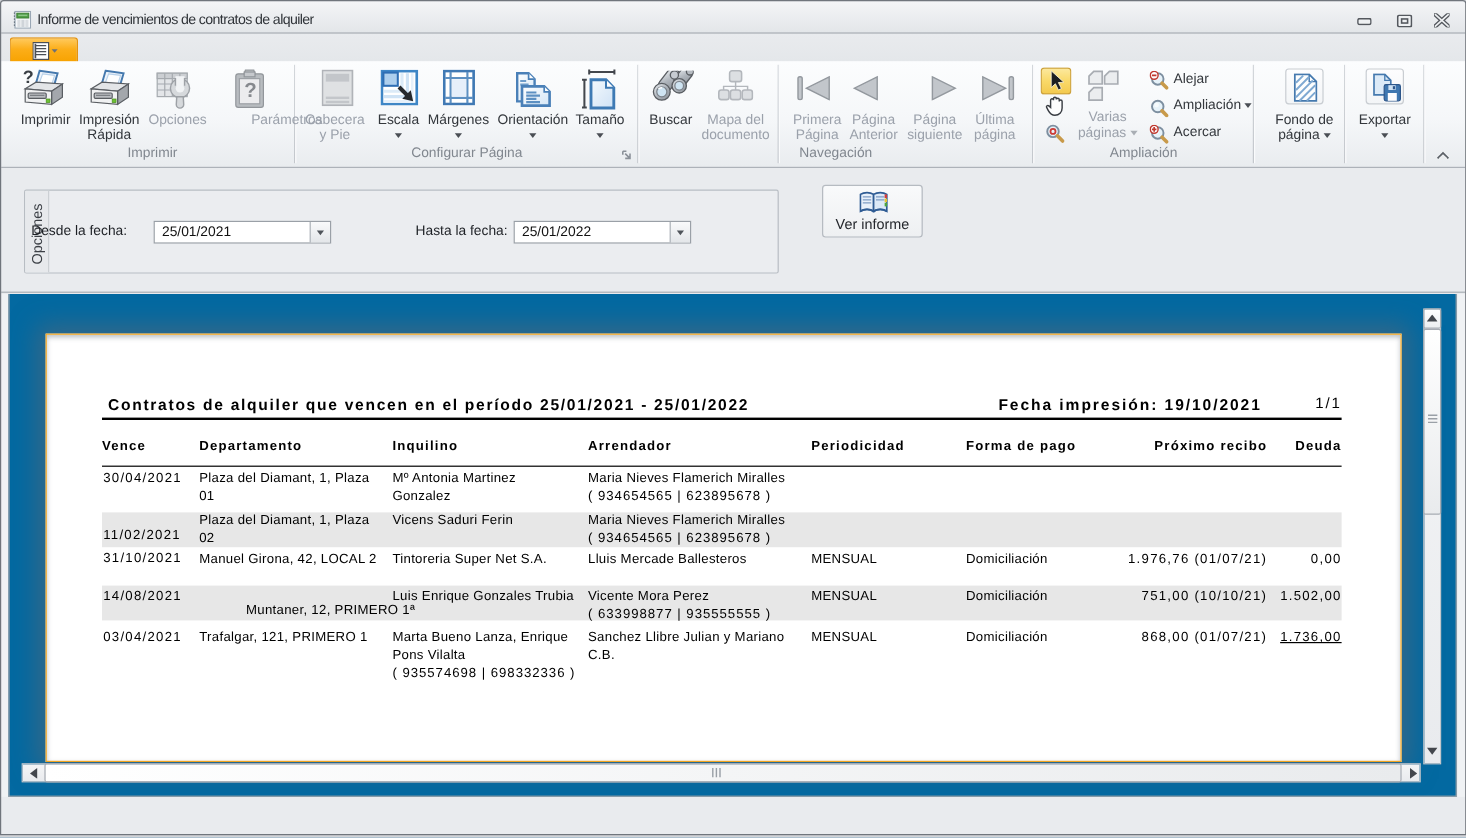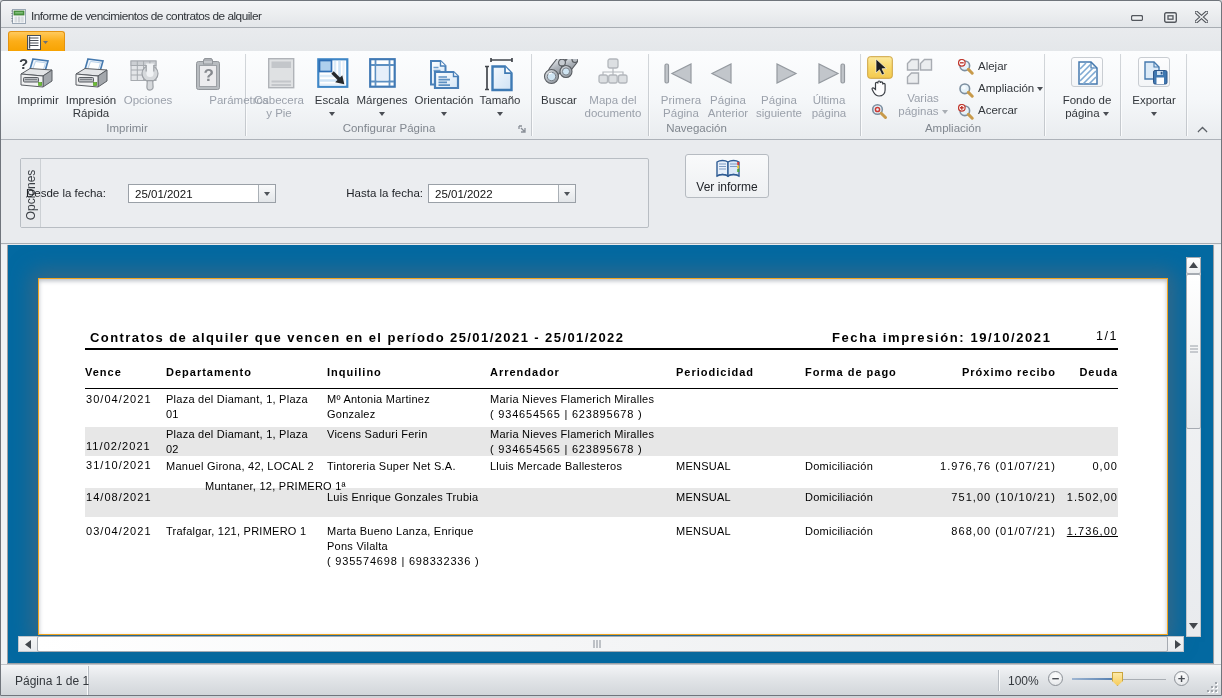--- a/index.html
+++ b/index.html
@@ -426,30 +426,32 @@
         <div class="rep n" style="left:47px;top:179px;">31/10/2021</div>
         <div class="rep" style="left:127px;top:180px;">Manuel Girona, 42, LOCAL 2</div>
         <div class="rep" style="left:288px;top:180px;">Tintoreria Super Net S.A.</div>
         <div class="rep" style="left:451px;top:180px;">Lluis Mercade Ballesteros</div>
         <div class="rep" style="left:637px;top:180px;">MENSUAL</div>
         <div class="rep" style="left:766px;top:180px;">Domiciliación</div>
         <div class="rep r n" style="left:897px;top:180px;width:120px;">1.976,76 (01/07/21)</div>
         <div class="rep r n" style="left:1009px;top:180px;width:70px;">0,00</div>
 
         <div class="rep n" style="left:47px;top:211px;">14/08/2021</div>
-        <div class="rep" style="left:127px;top:200px;padding-left:39px;">Muntaner, 12, PRIMERO 1ª</div>
+        <div class="rep" style="left:127px;top:223px;padding-left:39px;">Muntaner, 12, PRIMERO 1ª</div>
         <div class="rep" style="left:288px;top:211px;">Luis Enrique Gonzales Trubia</div>
+        <div class="rep" style="left:451px;top:211px;">Vicente Mora Perez<br><span class="rep p" style="position:static;">( 633998877 | 935555555 )</span></div>
         <div class="rep" style="left:637px;top:211px;">MENSUAL</div>
         <div class="rep" style="left:766px;top:211px;">Domiciliación</div>
         <div class="rep r n" style="left:897px;top:211px;width:120px;">751,00 (10/10/21)</div>
         <div class="rep r n" style="left:1009px;top:211px;width:70px;">1.502,00</div>
 
         <div class="rep n" style="left:47px;top:245px;">03/04/2021</div>
         <div class="rep" style="left:127px;top:245px;">Trafalgar, 121, PRIMERO 1</div>
         <div class="rep" style="left:288px;top:245px;">Marta Bueno Lanza, Enrique<br>Pons Vilalta<br><span class="rep p" style="position:static;">( 935574698 | 698332336 )</span></div>
+        <div class="rep" style="left:451px;top:245px;">Sanchez Llibre Julian y Mariano<br>C.B.</div>
         <div class="rep" style="left:637px;top:245px;">MENSUAL</div>
         <div class="rep" style="left:766px;top:245px;">Domiciliación</div>
         <div class="rep r n" style="left:897px;top:245px;width:120px;">868,00 (01/07/21)</div>
         <div class="rep r n" style="left:1009px;top:245px;width:70px;text-decoration:underline;">1.736,00</div>
       </div>
 
       <div class="sbtrack" style="left:1178px;top:12px;width:15px;height:380px;"></div>
       <div class="sthumbh" style="left:1178px;top:12px;width:15px;height:17px;background:linear-gradient(#ffffff,#eceef0);"></div>
       <svg class="abs" style="left:1181px;top:17px;" width="9" height="7">
           <polygon points="4.5,0 9,6 0,6" fill="#43474d"></polygon>
@@ -468,33 +470,14 @@
         </svg>
       <div class="sthumb" style="left:29px;top:391px;width:1131px;height:16px;"></div>
       <svg class="abs" style="left:585px;top:395px;" width="10" height="8">
           <path d="M1,0 v8 M4,0 v8 M7,0 v8" stroke="#9aa0a7" stroke-width="1.2"></path>
         </svg>
       <svg class="abs" style="left:1167px;top:395px;" width="7" height="9">
           <polygon points="6,4.5 0,0 0,9" fill="#43474d"></polygon>
         </svg>
     </div>
   </div>
-  <div id="statusbar">
-    <div class="abs" style="left:6px;top:1px;width:82px;height:29px;border-right:1px solid #b6bbc1;box-shadow:inset -1px 0 0 #fafbfc;"></div>
-    <div class="txt" style="left:14px;top:9px;">Página 1 de 1</div>
-    <div class="abs" style="left:997px;top:5px;width:1px;height:21px;background:#b6bbc1;box-shadow:1px 0 0 #fafbfc;"></div>
-    <div class="txt" style="left:1007px;top:9px;">100%</div>
-    <div class="zcirc" style="left:1047px;">−</div>
-    <div class="abs" style="left:1071px;top:13px;width:44px;height:2px;background:linear-gradient(90deg,#9fb6d2,#4f7bae);"></div>
-    <div class="abs" style="left:1115px;top:13.5px;width:50px;height:1px;background:#a9aeb4;"></div>
-    <div class="abs" style="left:1111px;top:7px;width:11px;height:14px;background:linear-gradient(#fce9a8,#f6cd5e);border:1px solid #caa53e;clip-path:polygon(0 0,100% 0,100% 64%,50% 100%,0 64%);"></div>
-    <div class="zcirc" style="left:1173px;">+</div>
-    <div id="grip">
-      <i style="right:0;bottom:0;"></i>
-        <i style="right:4px;bottom:0;"></i>
-        <i style="right:8px;bottom:0;"></i>
-      <i style="right:0;bottom:4px;"></i>
-        <i style="right:4px;bottom:4px;"></i>
-      <i style="right:0;bottom:8px;"></i>
-    </div>
-  </div>
 </div>
 <div id="winborder"></div>
 
 </body></html>

